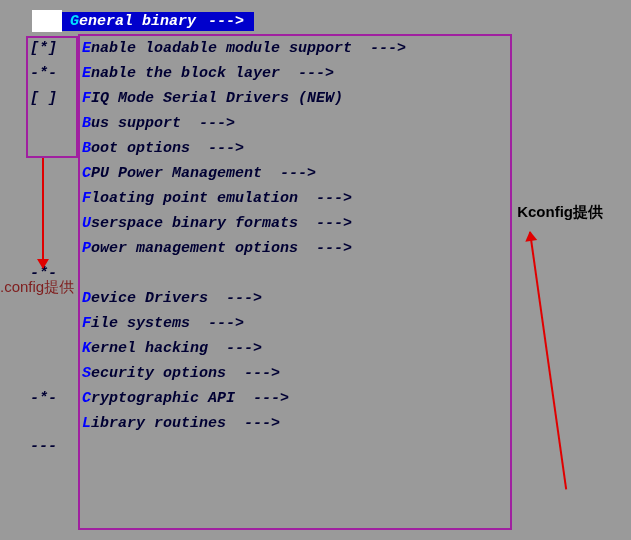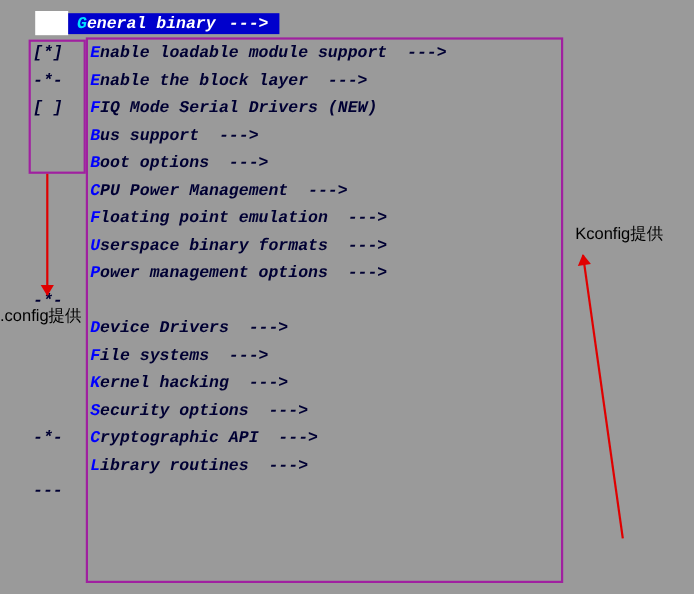--- a/index.html
+++ b/index.html
@@ -83,28 +83,28 @@
   }
   
   .anno-left {
     position: absolute;
     left: 0;
     top: 278px;
     font-style: normal;
     font-weight: normal;
     font-family: sans-serif;
     font-size: 15px;
-    color: #000000;
+    color: #7f1d1d;
   }
   .anno-right {
     position: absolute;
     right: 28px;
     top: 203px;
     font-style: normal;
-    font-weight: normal;
+    font-weight: bold;
     font-family: sans-serif;
     font-size: 15px;
     color: #000;
   }
   .arrow-left {
     position: absolute;
     left: 42px;
     top: 158px;
     width: 2px;
     height: 110px;

